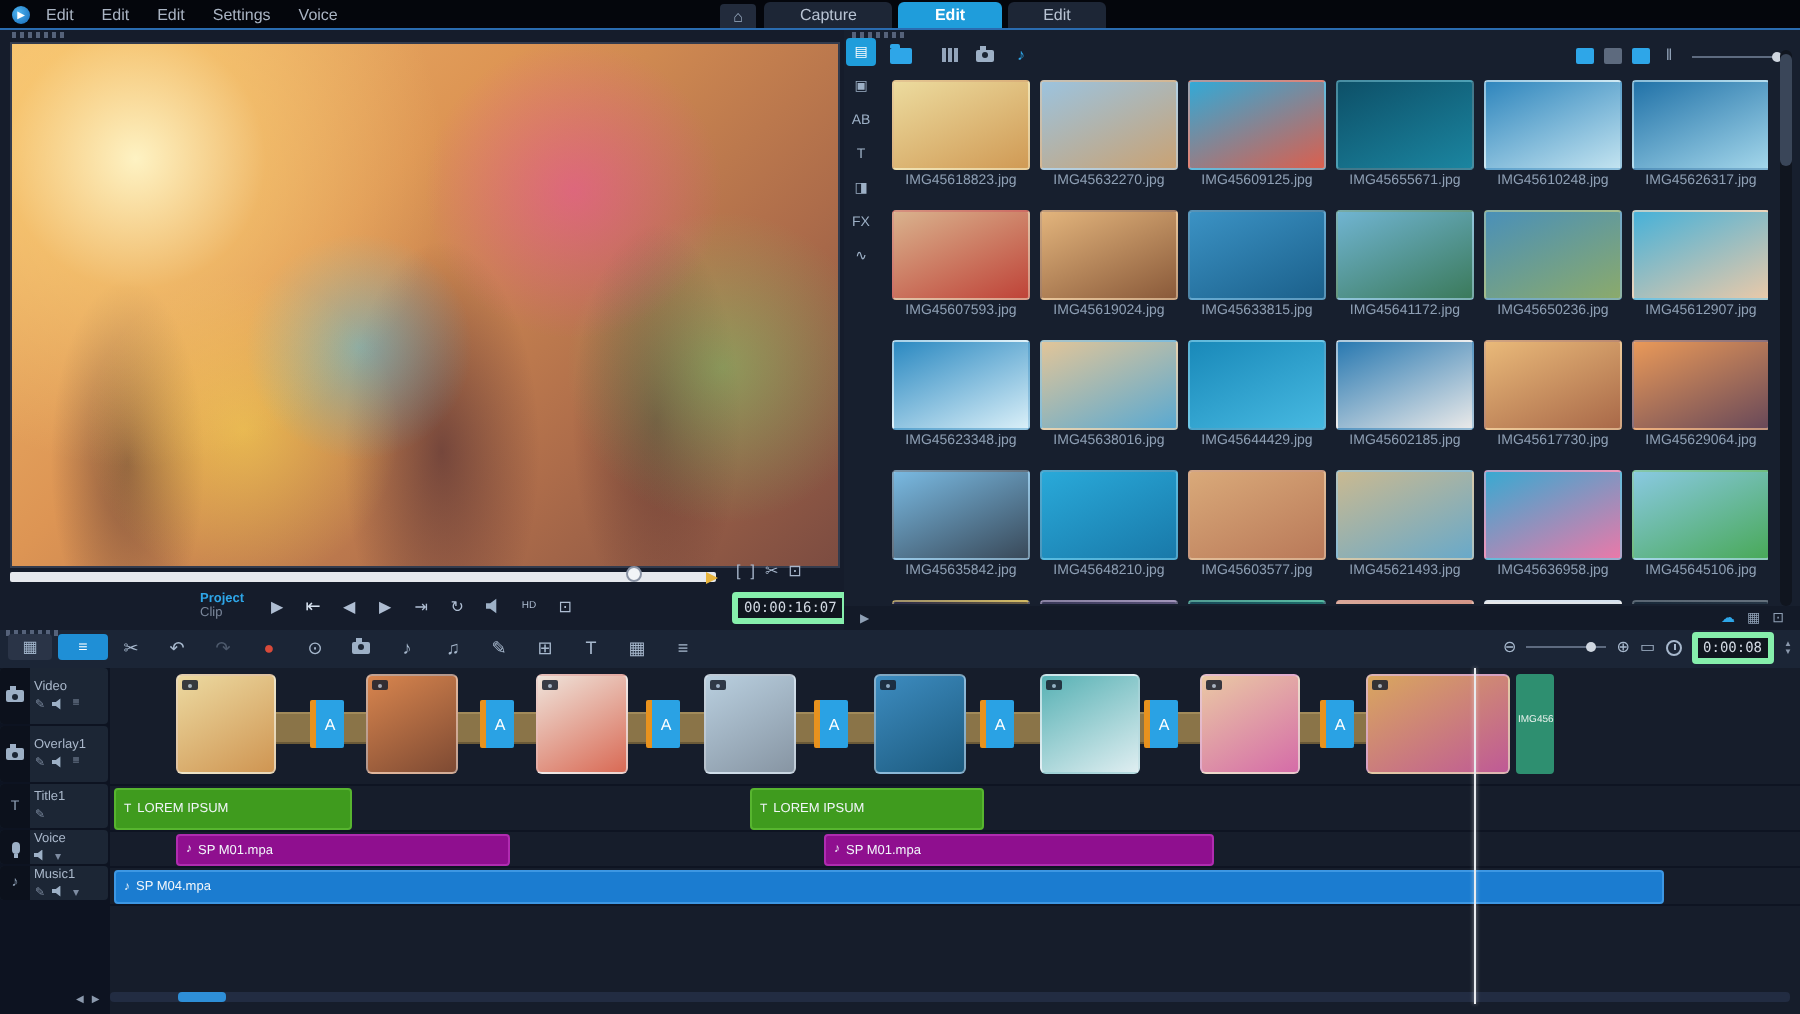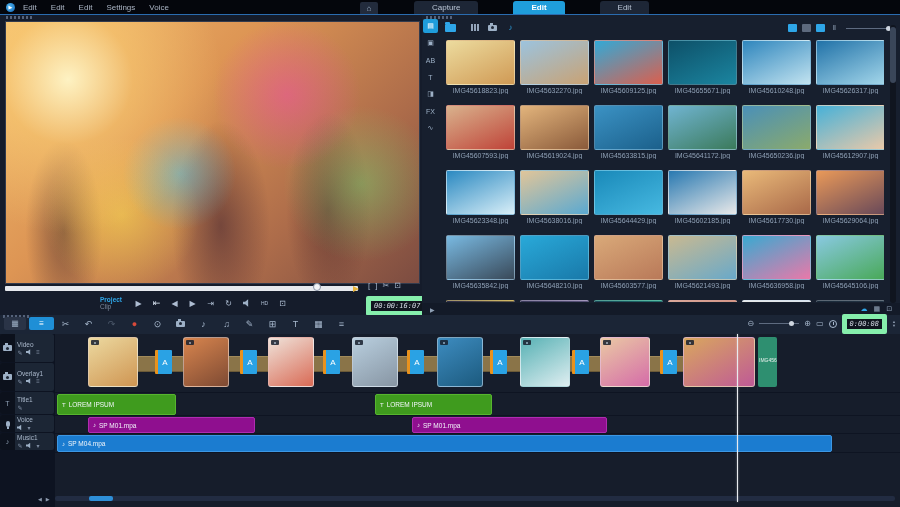--- a/index.html
+++ b/index.html
@@ -8,21 +8,21 @@
   
   #topbar{position:absolute;left:0;top:0;width:900px;height:14px;background:#04060c;
           border-bottom:1px solid #2a6cb0;display:flex;align-items:center;font-size:8px;color:#aab4c3;}
   #logo{width:9px;height:9px;border-radius:50%;background:radial-gradient(circle at 35% 35%,#4db4f0,#1468b8);
         margin:0 8px 0 6px;display:flex;align-items:center;justify-content:center;color:#fff;font-size:5px;}
   .menu-item{margin-right:14px;cursor:default;}
   #tabset{position:absolute;left:360px;top:0;height:14px;display:flex;align-items:flex-end;}
   .tab-home{width:18px;height:12px;background:#222b3c;border-radius:2px 2px 0 0;margin-right:4px;
             display:flex;align-items:center;justify-content:center;font-size:8px;color:#9db0c6;}
   .tab{height:13px;padding:0 18px;display:flex;align-items:center;justify-content:center;
-       background:#1d2636;border-radius:3px 3px 0 0;font-size:8px;color:#b9c4d4;margin-right:3px;margin-left:32px;}
+       background:#1d2636;border-radius:3px 3px 0 0;font-size:8px;color:#b9c4d4;margin-right:3px;}
   .tab.active{background:#1f9ddb;color:#fff;font-weight:bold;}
   
   #preview-panel{position:absolute;left:0;top:15px;width:422px;height:300px;background:#151c2b;}
   #library-panel{position:absolute;left:422px;top:15px;width:478px;height:300px;background:#171f2e;}
   .grip{position:absolute;width:26px;height:3px;
         background:repeating-linear-gradient(90deg,#55627a 0 2px,transparent 2px 4px);}
   
   #preview-frame{position:absolute;left:5px;top:6px;width:413px;height:261px;border:1px solid #333b4d;
     background:
       radial-gradient(circle at 15% 22%,rgba(255,246,200,.95),rgba(255,214,120,.45) 16%,rgba(255,200,100,0) 38%),
@@ -43,21 +43,21 @@
   #proj-clip{display:flex;flex-direction:column;line-height:7px;font-size:6.5px;margin-right:4px;}
   #proj-clip .proj{color:#2ea6e8;font-weight:bold;}
   #proj-clip .clip{color:#7c889c;}
   .pbtn{min-width:11px;height:12px;display:inline-flex;align-items:center;justify-content:center;
         font-size:8px;color:#aebdd2;}
   .pbtn:nth-child(3){color:#d7e2f0;font-size:9px;} 
   #trim-cluster{position:absolute;left:368px;top:266px;width:50px;display:flex;gap:5px;
                 font-size:8px;color:#a7b6cb;align-items:center;}
   #preview-timecode{position:absolute;left:366px;top:281px;display:flex;align-items:center;gap:3px;}
   .tcode{font-family:"DejaVu Sans Mono",monospace;font-size:7px;color:#d3dae4;background:#10161f;
-         border:5px solid #86efac;border-radius:2px;padding:1px 3px;font-style:italic;}
+         border:3px solid #86efac;border-radius:2px;padding:1px 3px;}
   .stepper{display:flex;flex-direction:column;font-size:4px;color:#8b99ad;line-height:4px;}
   
   #library-rail{position:absolute;left:1px;top:4px;width:17px;display:flex;flex-direction:column;gap:3px;}
   .rail-btn{width:15px;height:14px;border-radius:2px;display:flex;align-items:center;justify-content:center;
             font-size:7px;color:#9db0c6;background:transparent;}
   .rail-btn.active{background:#1f9ddb;color:#fff;}
   #library-toolbar{position:absolute;left:20px;top:4px;width:456px;height:18px;}
   .lt-ic{position:absolute;top:3px;width:13px;height:11px;display:flex;align-items:center;justify-content:center;
          font-size:8px;color:#93a4ba;}
   .view-sq{position:absolute;top:5px;width:9px;height:8px;border-radius:1px;background:#5a6activity;}

